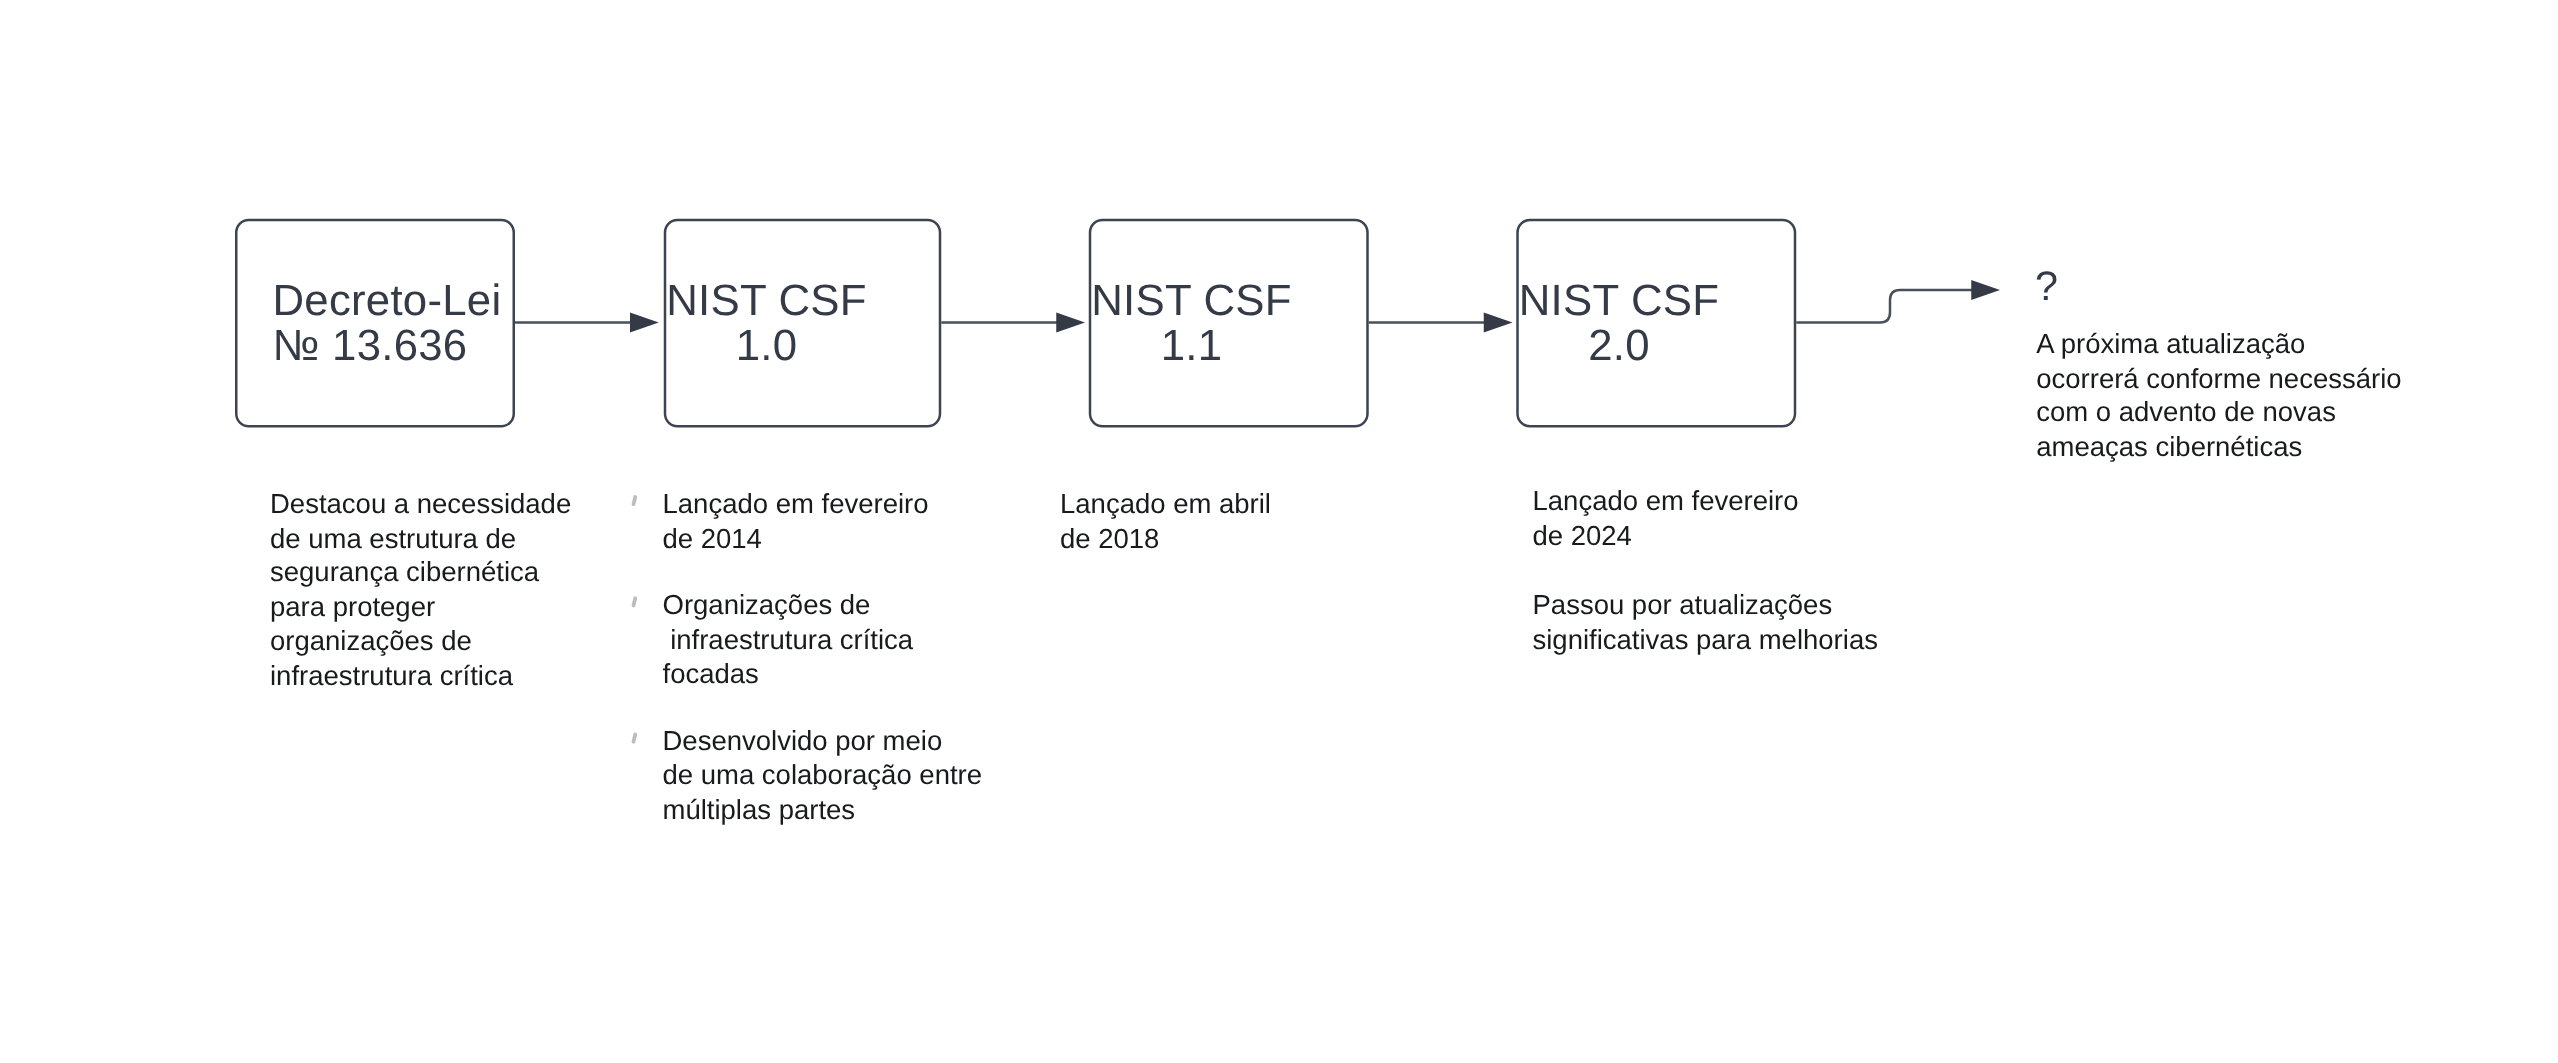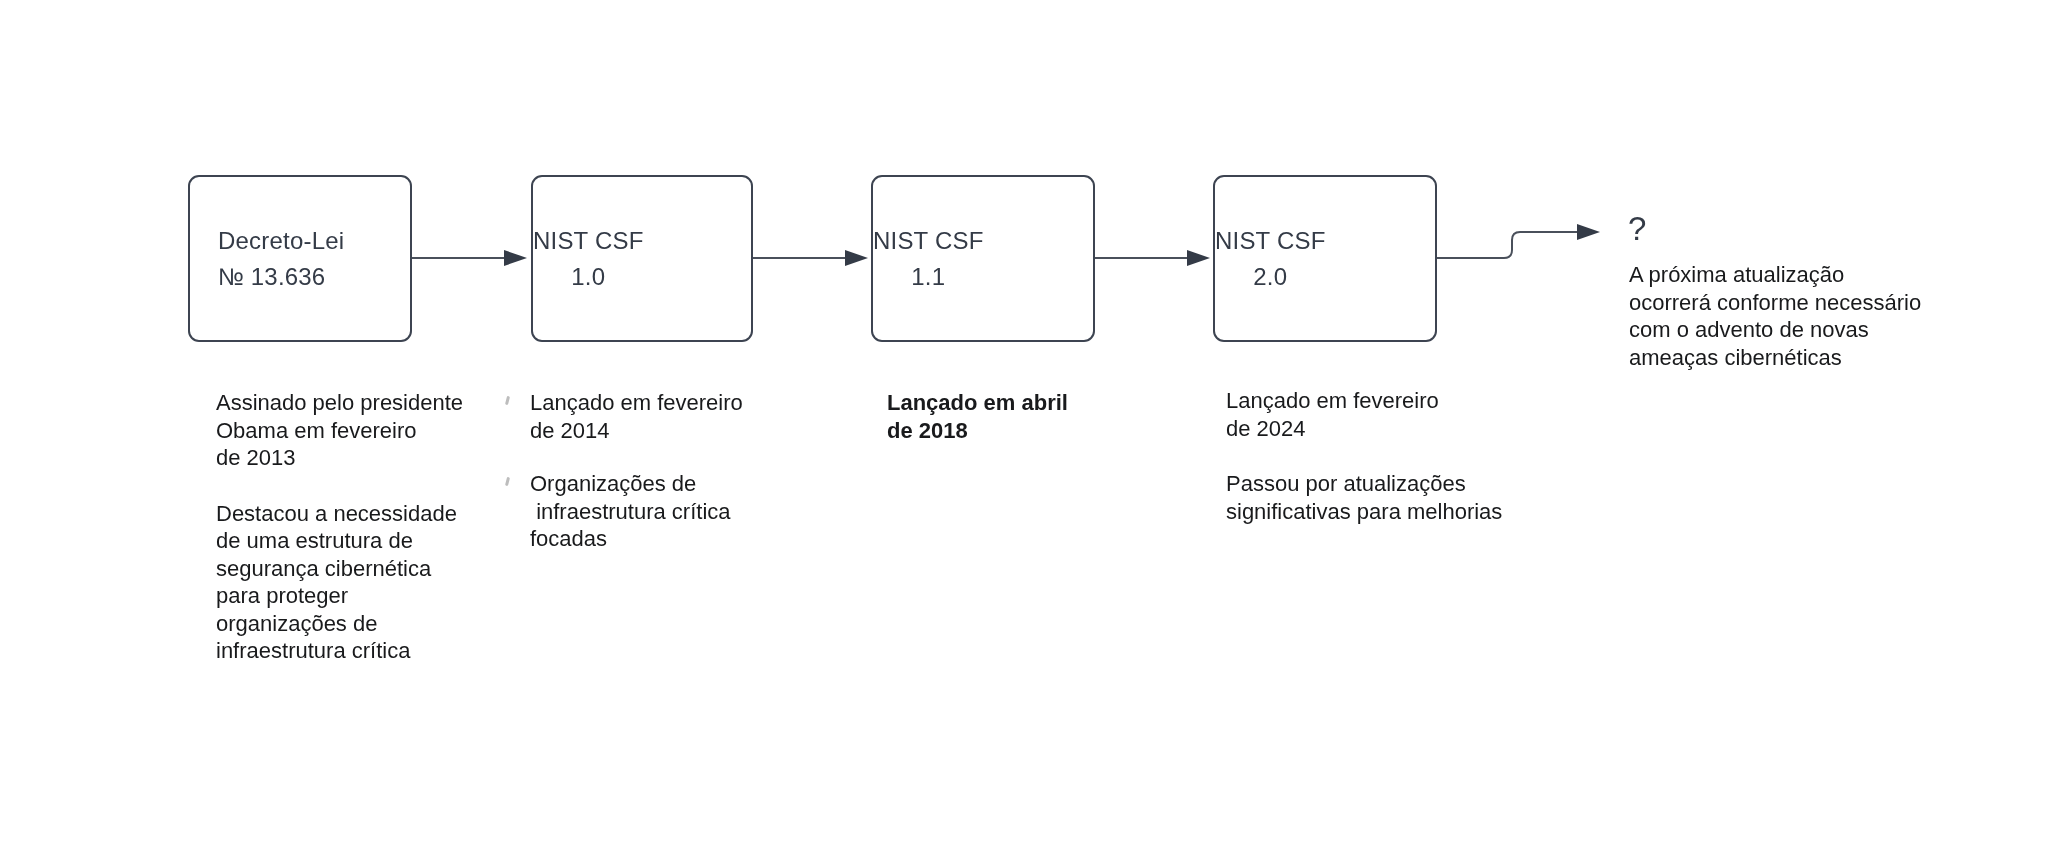--- a/index.html
+++ b/index.html
@@ -24,33 +24,33 @@
   .arrow-layer path, .arrow-layer line{stroke:var(--arrow_color);stroke-width:2;fill:none;}
   .arrow-layer polygon{fill:var(--arrowhead_color);stroke:none;}
   .node-box{
     position:absolute;top:175px;height:167px;
     border:2px solid var(--box_border);
     border-radius:11px;background:#ffffff;
     box-sizing:border-box;
     display:flex;align-items:center;justify-content:flex-start;
   }
   .node-title{
-    font-size:24px;line-height:36px;color:var(--title_color);
+    font-size:35px;line-height:36px;color:var(--title_color);
     white-space:pre-wrap;text-align:center;letter-spacing:0.2px;
   }
   .node-box.align-left{justify-content:flex-start;}
   .node-box.align-left .node-title{text-align:left;padding-left:28px;}
   .box-1{left:188px;width:224px;}
   .box-2{left:531px;width:222px;}
   .box-3{left:871px;width:224px;}
   .box-4{left:1213px;width:224px;}
   .note-col{position:absolute;top:389px;}
   .col-1{left:216px;width:310px;}
   .col-2{left:506px;width:340px;}
-  .col-3{left:887px;width:330px;font-weight:bold;}
+  .col-3{left:848px;width:330px;}
   .col-4{left:1226px;width:370px;top:387px;}
   .note-p{
     font-size:22px;line-height:27.5px;white-space:pre-wrap;
     margin:0 0 28px 0;color:var(--text_color);
   }
   .note-item{display:flex;align-items:flex-start;margin:0 0 26px 0;}
   .tick{
     flex:0 0 auto;width:3px;height:9px;margin:7px 0 0 0;
     background:var(--bullet_color);border-radius:2px;
     transform:rotate(14deg);
@@ -101,42 +101,45 @@
   <div class="node-box box-3">
     <div class="node-title">NIST CSF
 1.1</div>
   </div>
   <div class="node-box box-4">
     <div class="node-title">NIST CSF
 2.0</div>
   </div>
 
   <div class="note-col col-1">
-    <p class="note-p">Assinado pelo presidente
-Obama em fevereiro
-de 2013</p>
     <p class="note-p">Destacou a necessidade
 de uma estrutura de
 segurança cibernética
 para proteger
 organizações de
 infraestrutura crítica</p>
   </div>
 
   <div class="note-col col-2">
     <div class="note-item">
       <span class="tick"></span>
       <p class="note-p">Lançado em fevereiro
 de 2014</p>
     </div>
     <div class="note-item">
       <span class="tick"></span>
       <p class="note-p">Organizações de
  infraestrutura crítica
 focadas</p>
+    </div>
+    <div class="note-item">
+      <span class="tick"></span>
+      <p class="note-p">Desenvolvido por meio
+de uma colaboração entre
+múltiplas partes</p>
     </div>
   </div>
 
   <div class="note-col col-3">
     <p class="note-p">Lançado em abril
 de 2018</p>
   </div>
 
   <div class="note-col col-4">
     <p class="note-p">Lançado em fevereiro

